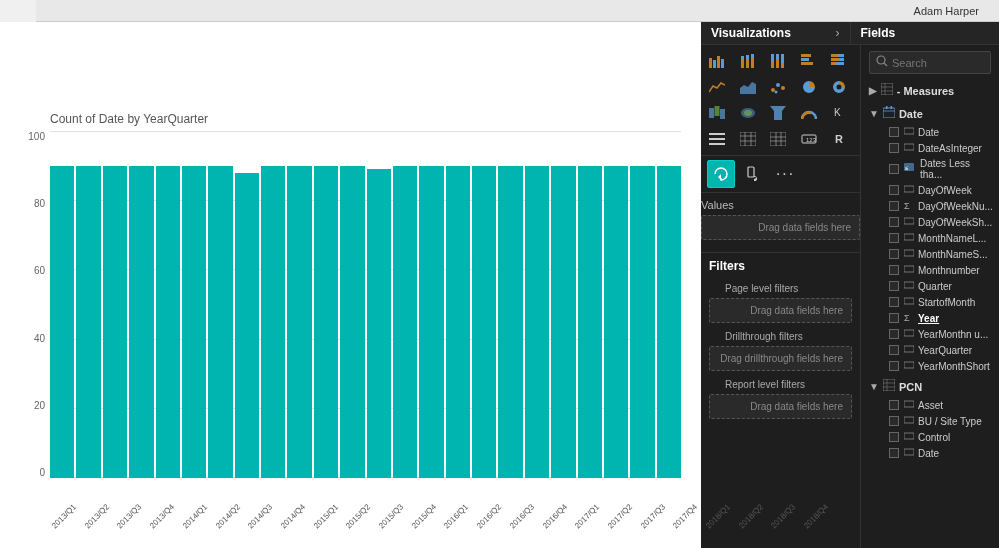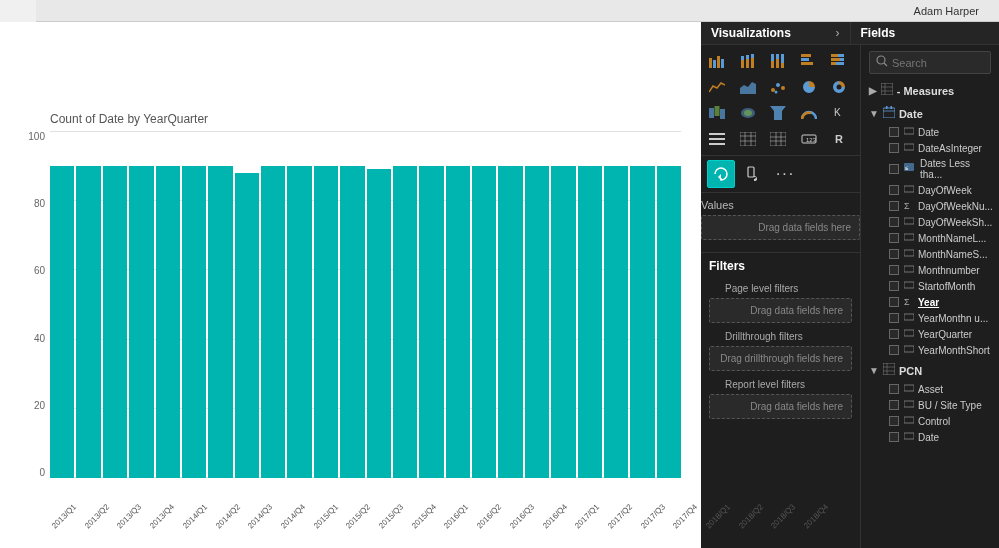--- a/index.html
+++ b/index.html
@@ -731,20 +731,27 @@
                   <span class="field-type-icon"><svg width="10" height="10" viewBox="0 0 10 10">
                       <rect x="0" y="2" width="10" height="6" fill="none" stroke="#888" stroke-width="0.8"></rect>
                     </svg></span>
                   <span class="field-name">Monthnumber</span>
                 </div>
                 <div class="field-item">
                   <span class="field-checkbox"></span>
                   <span class="field-type-icon"><svg width="10" height="10" viewBox="0 0 10 10">
                       <rect x="0" y="2" width="10" height="6" fill="none" stroke="#888" stroke-width="0.8"></rect>
                     </svg></span>
+                  <span class="field-name">Quarter</span>
+                </div>
+                <div class="field-item">
+                  <span class="field-checkbox"></span>
+                  <span class="field-type-icon"><svg width="10" height="10" viewBox="0 0 10 10">
+                      <rect x="0" y="2" width="10" height="6" fill="none" stroke="#888" stroke-width="0.8"></rect>
+                    </svg></span>
                   <span class="field-name">StartofMonth</span>
                 </div>
                 <div class="field-item">
                   <span class="field-checkbox"></span>
                   <span class="field-type-icon"><svg width="10" height="10" viewBox="0 0 10 10">
                       <text x="0" y="9" font-size="9" fill="#aaa">Σ</text>
                     </svg></span>
                   <span class="field-name highlighted" style="color: rgb(255, 255, 255); font-weight: bold;">Year</span>
                 </div>
                 <div class="field-item">

